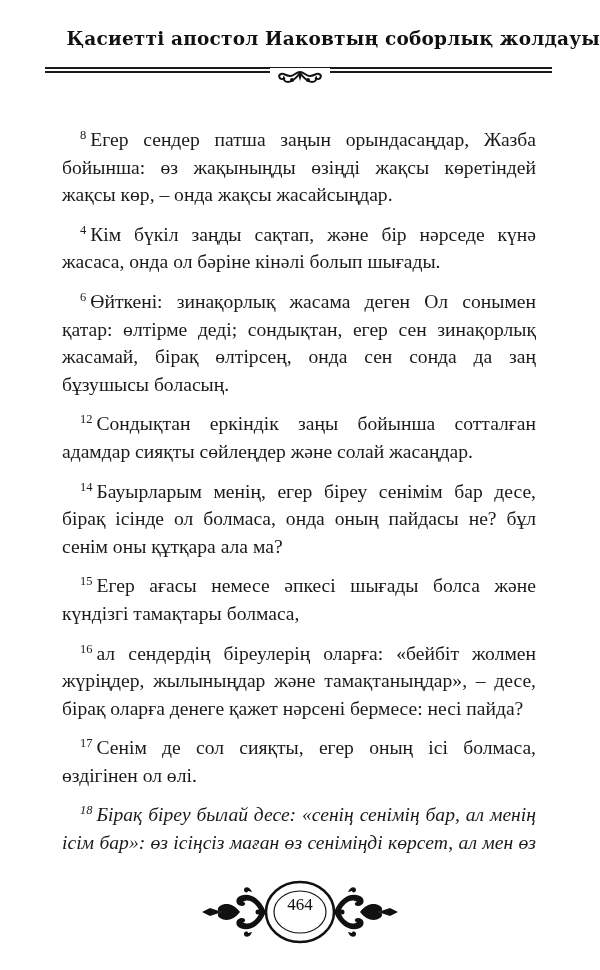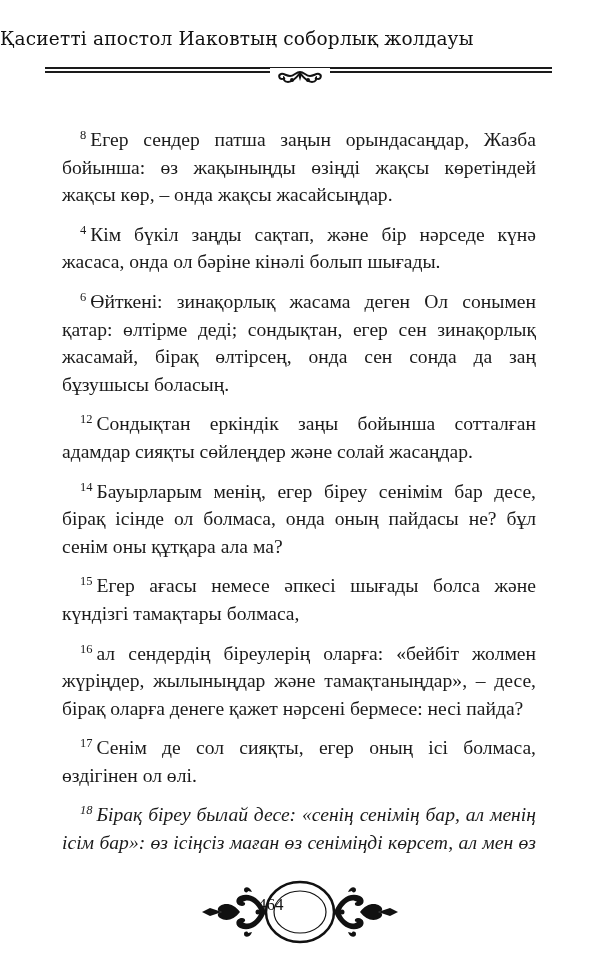--- a/index.html
+++ b/index.html
@@ -1,34 +1,34 @@
 <!DOCTYPE html>
 <html><head>
 <meta charset="utf-8">
 <style>
   html, body { margin: 0; padding: 0; background: #ffffff; }
   body { width: 600px; height: 970px; position: relative; overflow: hidden; font-family: "Liberation Serif", serif; color: #1a1a1a; }
   .header-title {
-    position: absolute; top: 28px; left: 0; width: 600px; text-align: left;
-    font-family: "DejaVu Serif", serif; font-weight: normal; font-size: 18.5px;
+    position: absolute; top: 28px; left: 0; width: 600px; text-align: right;
+    font-family: "DejaVu Serif", serif; font-weight: bold; font-size: 18.5px;
     letter-spacing: 0.2px; color: #111;
   }
   .rule { position: absolute; left: 45px; width: 507px; height: 2px; background: #1a1a1a; }
   .rule.r1 { top: 67px; }
   .rule.r2 { top: 71px; height: 1.5px; }
   .header-ornament { position: absolute; left: 270px; top: 68px; width: 60px; height: 22px; }
   .body {
     position: absolute; left: 50px; top: 114px; width: 498px;
     font-size: 19.6px; line-height: 27.6px; text-align: justify;
   }
   .verse { margin: 12px; text-indent: 18px; text-align: justify; }
   .vnum { font-size: 12.5px; vertical-align: 7px; line-height: 0; margin-right: 4px; }
   .footer-ornament { position: absolute; left: 200px; top: 862px; width: 200px; height: 96px; }
   .page-num {
-    position: absolute; left: 258px; top: 895px; width: 100px; 
+    position: absolute; left: 250px; top: 895px; width: 100px; text-align: center;
     font-size: 17px; color: #111; font-family: "Liberation Serif", serif;
   }
 </style>
 </head>
 <body>
 
 <div>
   <div class="header-title">Қасиетті апостол Иаковтың соборлық жолдауы</div>
   <div class="rule r1"></div>
   <div class="rule r2"></div>

